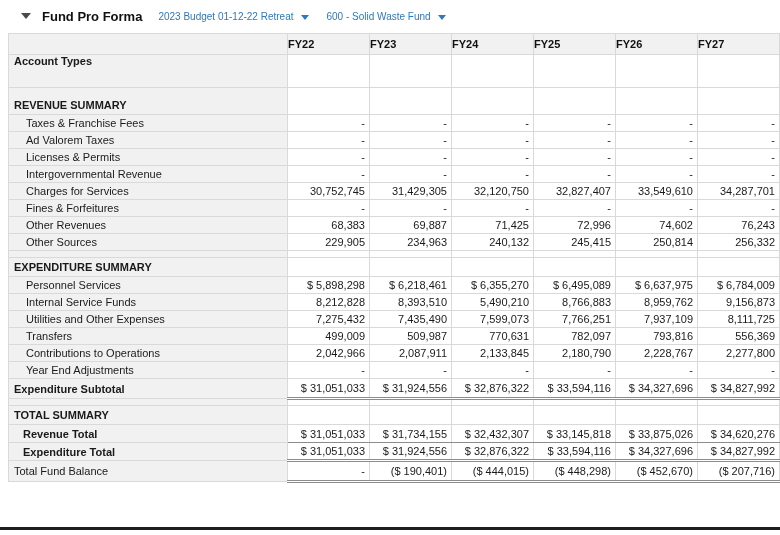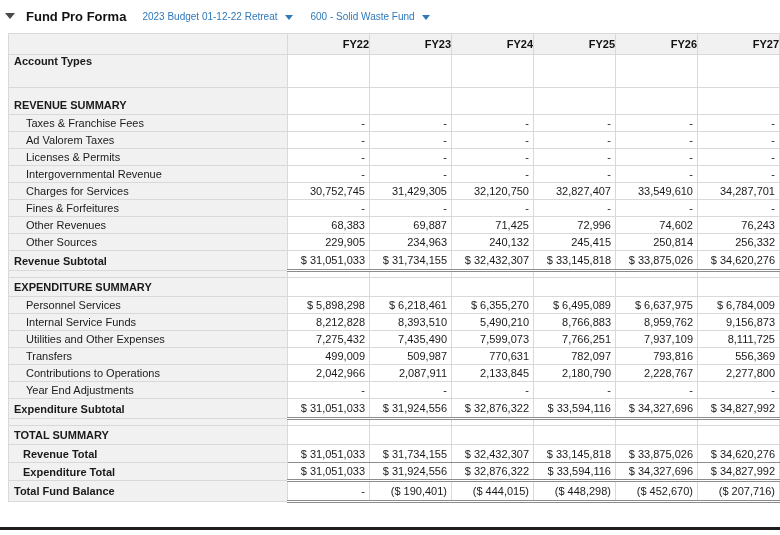--- a/index.html
+++ b/index.html
@@ -1,38 +1,38 @@
 <!DOCTYPE html>
 <html><head>
 <meta charset="utf-8">
 <style>
   * { margin:0; padding:0; box-sizing:border-box; }
   html,body { width:780px; height:535px; background:#fff; overflow:hidden;
               font-family:"Liberation Sans", sans-serif; color:#1a1a1a; }
 
   
-  .topbar { height:32px; display:flex; align-items:center; padding-left:2px; }
+  .topbar { height:32px; display:flex; align-items:center; padding-left:18px; }
   .collapse { width:16px; height:16px; display:flex; align-items:center; justify-content:center;
               cursor:pointer; margin-right:8px; }
   .collapse .tri { width:0; height:0; border-left:5px solid transparent;
                    border-right:5px solid transparent; border-top:6px solid #4a4a4a; }
   .title { font-size:13px; font-weight:bold; color:#111; margin-right:16px; }
   .dropdown { font-size:10px; color:#2e79ba; display:flex; align-items:center;
               margin-right:18px; cursor:pointer; }
   .dropdown .caret { width:0; height:0; border-left:4px solid transparent;
                      border-right:4px solid transparent; border-top:5px solid #2e79ba;
                      margin-left:7px; margin-top:2px; }
 
   
   .tablewrap { position:absolute; left:8px; top:33px; }
   table { border-collapse:collapse; table-layout:fixed; width:771px;
           font-family:"Liberation Sans", sans-serif; font-size:11px; }
   th, td { border:1px solid #d9d9d9; overflow:hidden; white-space:nowrap; }
   table { border:1px solid #bdbdbd; }
-  thead th { background:#f1f1f1; font-weight:bold; text-align:right;
+  thead th { background:#f1f1f1; font-weight:bold; text-align:left;
              height:21px; font-size:11px; color:#111; }
   td.lbl { background:#f1f1f1; padding-left:5px; text-align:left; }
   td.val { background:#fff; text-align:right; padding-right:4px; }
 
   tr.tall td       { height:20px; vertical-align:bottom; padding-bottom:20px;margin-left:28px; }
   tr.tall td.lbl   { font-weight:bold; }
   tr.sectionlg td  { height:27px; vertical-align:bottom; padding-bottom:3px; }
   tr.sectionlg td.lbl { font-weight:bold; }
   tr.section td    { height:19px; vertical-align:bottom; padding-bottom:3px; }
   tr.section td.lbl{ font-weight:bold; }
@@ -41,21 +41,21 @@
   tr.subtotal td   { height:20px; }
   tr.subtotal td.lbl { font-weight:bold; }
   tr.subtotal td.val { border-top:1px solid #8c8c8c; border-bottom:3px double #8c8c8c; }
   tr.total td      { height:18px; }
   tr.total td.lbl  { font-weight:bold; padding-left:14px; }
   tr.total td.val  { border-top:1px solid #8c8c8c; border-bottom:1px solid #8c8c8c; }
   tr.total2 td     { height:18px; }
   tr.total2 td.lbl { font-weight:bold; padding-left:14px; }
   tr.total2 td.val { border-bottom:3px double #8c8c8c; }
   tr.grand td      { height:21px; }
-  tr.grand td.lbl  { font-weight:bold; }
+  tr.grand td.lbl  { font-weight:normal; }
   tr.grand td.val  { border-bottom:3px double #8c8c8c; }
   tr.spacer td     { height:7px; }
 
   .bottomline { position:absolute; left:0; top:527px; width:780px; height:3px; background:#1e1e1e; }
 </style>
 </head>
 <body>
 
 <div class="topbar">
   <div class="collapse">
@@ -178,29 +178,20 @@
         </tr>
         <tr class="item">
           <td class="lbl">Other Sources</td>
           <td class="val">229,905</td>
           <td class="val">234,963</td>
           <td class="val">240,132</td>
           <td class="val">245,415</td>
           <td class="val">250,814</td>
           <td class="val">256,332</td>
         </tr>
-        <tr class="subtotal">
-          <td class="lbl">Revenue Subtotal</td>
-          <td class="val">$ 31,051,033</td>
-          <td class="val">$ 31,734,155</td>
-          <td class="val">$ 32,432,307</td>
-          <td class="val">$ 33,145,818</td>
-          <td class="val">$ 33,875,026</td>
-          <td class="val">$ 34,620,276</td>
-        </tr>
         <tr class="spacer">
           <td class="lbl"></td>
           <td class="val"></td>
           <td class="val"></td>
           <td class="val"></td>
           <td class="val"></td>
           <td class="val"></td>
           <td class="val"></td>
         </tr>
         <tr class="section">

